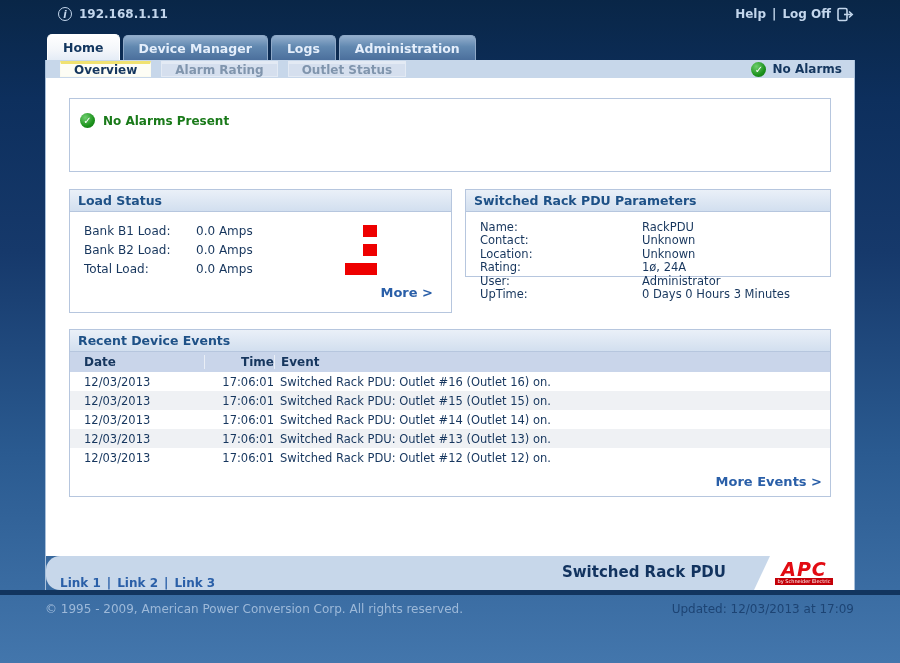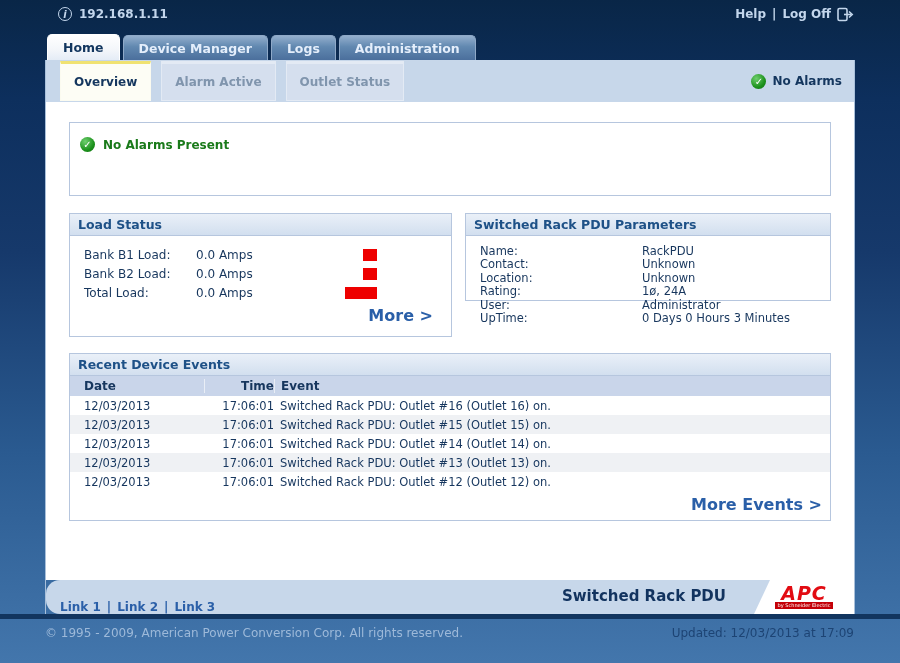--- a/index.html
+++ b/index.html
@@ -29,21 +29,21 @@
   .tabs { display:flex; align-items:flex-end; gap:3px; margin:6px 0 0 47px; height:26px; }
   .tab { height:25px; line-height:25px; padding:0 15px; font-size:12.5px; font-weight:bold;
          border-radius:5px 5px 0 0; cursor:pointer;
          background:linear-gradient(180deg,#93aecd 0%,#6188b0 45%,#4b6f9c 100%);
          color:#e4eefb; border:1px solid #8fa9c8; border-bottom:none; }
   .tab.active { background:linear-gradient(180deg,#ffffff 0%,#f3f6fa 60%,#e4ecf6 100%);
                 color:#12365f; border:1px solid #ffffff; border-bottom:none; height:26px; line-height:26px; }
 
   
   .panel { width:810px; margin-left:45px; border-left:1px solid #a9c0da; border-right:1px solid #a9c0da; }
-  .subtab-strip { height:42px; background:#c7d7ea; display:flex; align-items:stretch; padding-left:14px; }
+  .subtab-strip { height:18px; background:#c7d7ea; display:flex; align-items:stretch; padding-left:14px; }
   .subtab { display:flex; align-items:center; padding:0 13px; font-size:12px; cursor:pointer;
             background:#d5dfee; color:#8095ad; font-weight:bold; margin:1px 0 1px 10px;
             border:1px solid #e3eaf4; border-top:3px solid #e3eaf4; }
   .subtab:first-child { margin-left:0; }
   .subtab.active { background:#fdfdf5; color:#14365e; border:1px solid #fbfbf0; border-top:3px solid #f0e271; }
   .strip-right { margin-left:auto; display:flex; align-items:center; gap:6px; padding-right:12px;
                  color:#14365e; font-size:12px; font-weight:bold; }
   .check-icon { width:15px; height:15px; border-radius:50%;
                 background:radial-gradient(circle at 35% 30%,#6ecf6e,#1d921d 60%,#0c6e0c);
                 color:#fff; font-size:10px; font-weight:bold; display:inline-flex;
@@ -66,21 +66,21 @@
   .sec-load { width:383px; height:124px; display:flex; flex-direction:column; }
   .sec-params { flex:1; height:88px; }
 
   .load-body { padding:9px 8px 0 14px; }
   .load-row { display:flex; align-items:center; height:19px; font-size:12px; color:#17365d; }
   .load-label { width:112px; }
   .load-bar { margin-left:auto; margin-right:66px; height:12px; background:#ee0000; }
   .bar-b1,.bar-b2 { width:14px; }
   .bar-total { width:32px; }
   .load-more { margin-top:4px; text-align:right; padding-right:10px; }
-  .more-link { color:#2a5fa8; font-size:16px; font-weight:bold; text-decoration:none; cursor:pointer; }
+  .more-link { color:#2a5fa8; font-size:13px; font-weight:bold; text-decoration:none; cursor:pointer; }
 
   .params-body { padding:8px 8px 0 14px; }
   .param-row { display:flex; height:13.5px; align-items:center; font-size:11.5px; color:#17365d; }
   .param-label { width:162px; }
 
   
   .sec-events { margin-top:16px; }
   .ev-colhead { display:flex; background:#c9d5ea; height:20px; align-items:center;
                 font-size:12px; font-weight:bold; color:#16365e; }
   .ev-row { display:flex; height:19px; align-items:center; font-size:11.5px; color:#16365e; }
@@ -137,21 +137,21 @@
     <div class="tab active">Home</div>
     <div class="tab">Device Manager</div>
     <div class="tab">Logs</div>
     <div class="tab">Administration</div>
   </div>
 
   <div class="panel">
 
     <div class="subtab-strip">
       <div class="subtab active">Overview</div>
-      <div class="subtab">Alarm Active</div>
+      <div class="subtab">Alarm Rating</div>
       <div class="subtab">Outlet Status</div>
       <div class="strip-right">
         <span class="check-icon">✓</span>
         <span>No Alarms</span>
       </div>
     </div>
 
     <div class="content">
 
       <div class="section sec-alarms">

